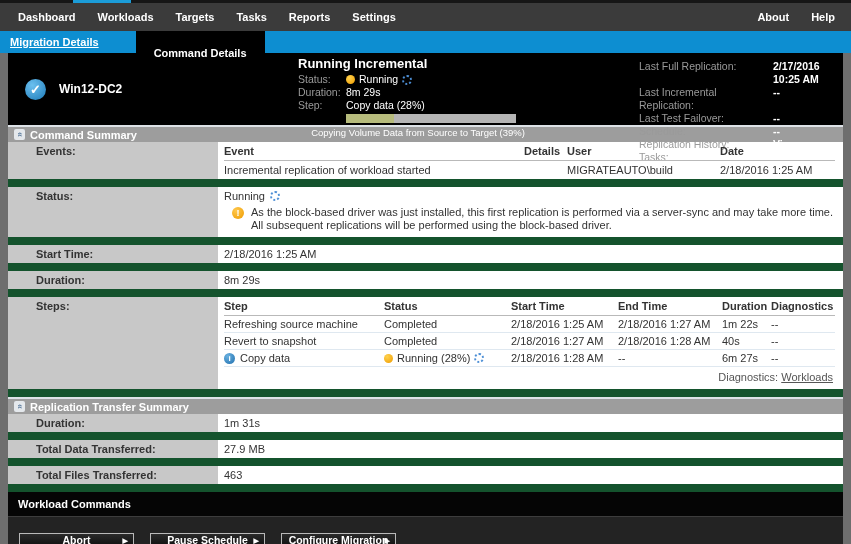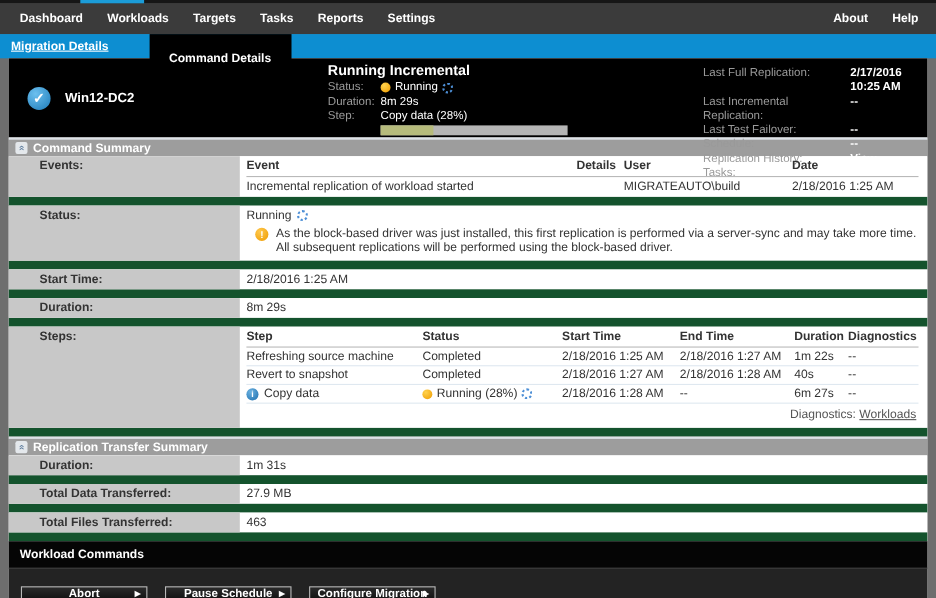--- a/index.html
+++ b/index.html
@@ -130,20 +130,21 @@
           <span class="hlbl">Duration:</span>
           <span class="hval">8m 29s</span>
         </div>
         <div class="hdr-row">
           <span class="hlbl">Step:</span>
           <span class="hval">Copy data (28%)</span>
         </div>
         <div class="progress">
           <div class="progress-fill" style="width: 28%;"></div>
         </div>
+        <div class="progress-caption">Copying Volume Data from Source to Target (39%)</div>
       </div>
       <div class="header-right">
         <div class="mrow">
             <span class="mlbl">Last Full Replication:</span>
             <span class="mval">2/17/2016 10:25 AM</span>
           </div>
         <div class="mrow">
             <span class="mlbl">Last Incremental Replication:</span>
             <span class="mval">--</span>
           </div>

